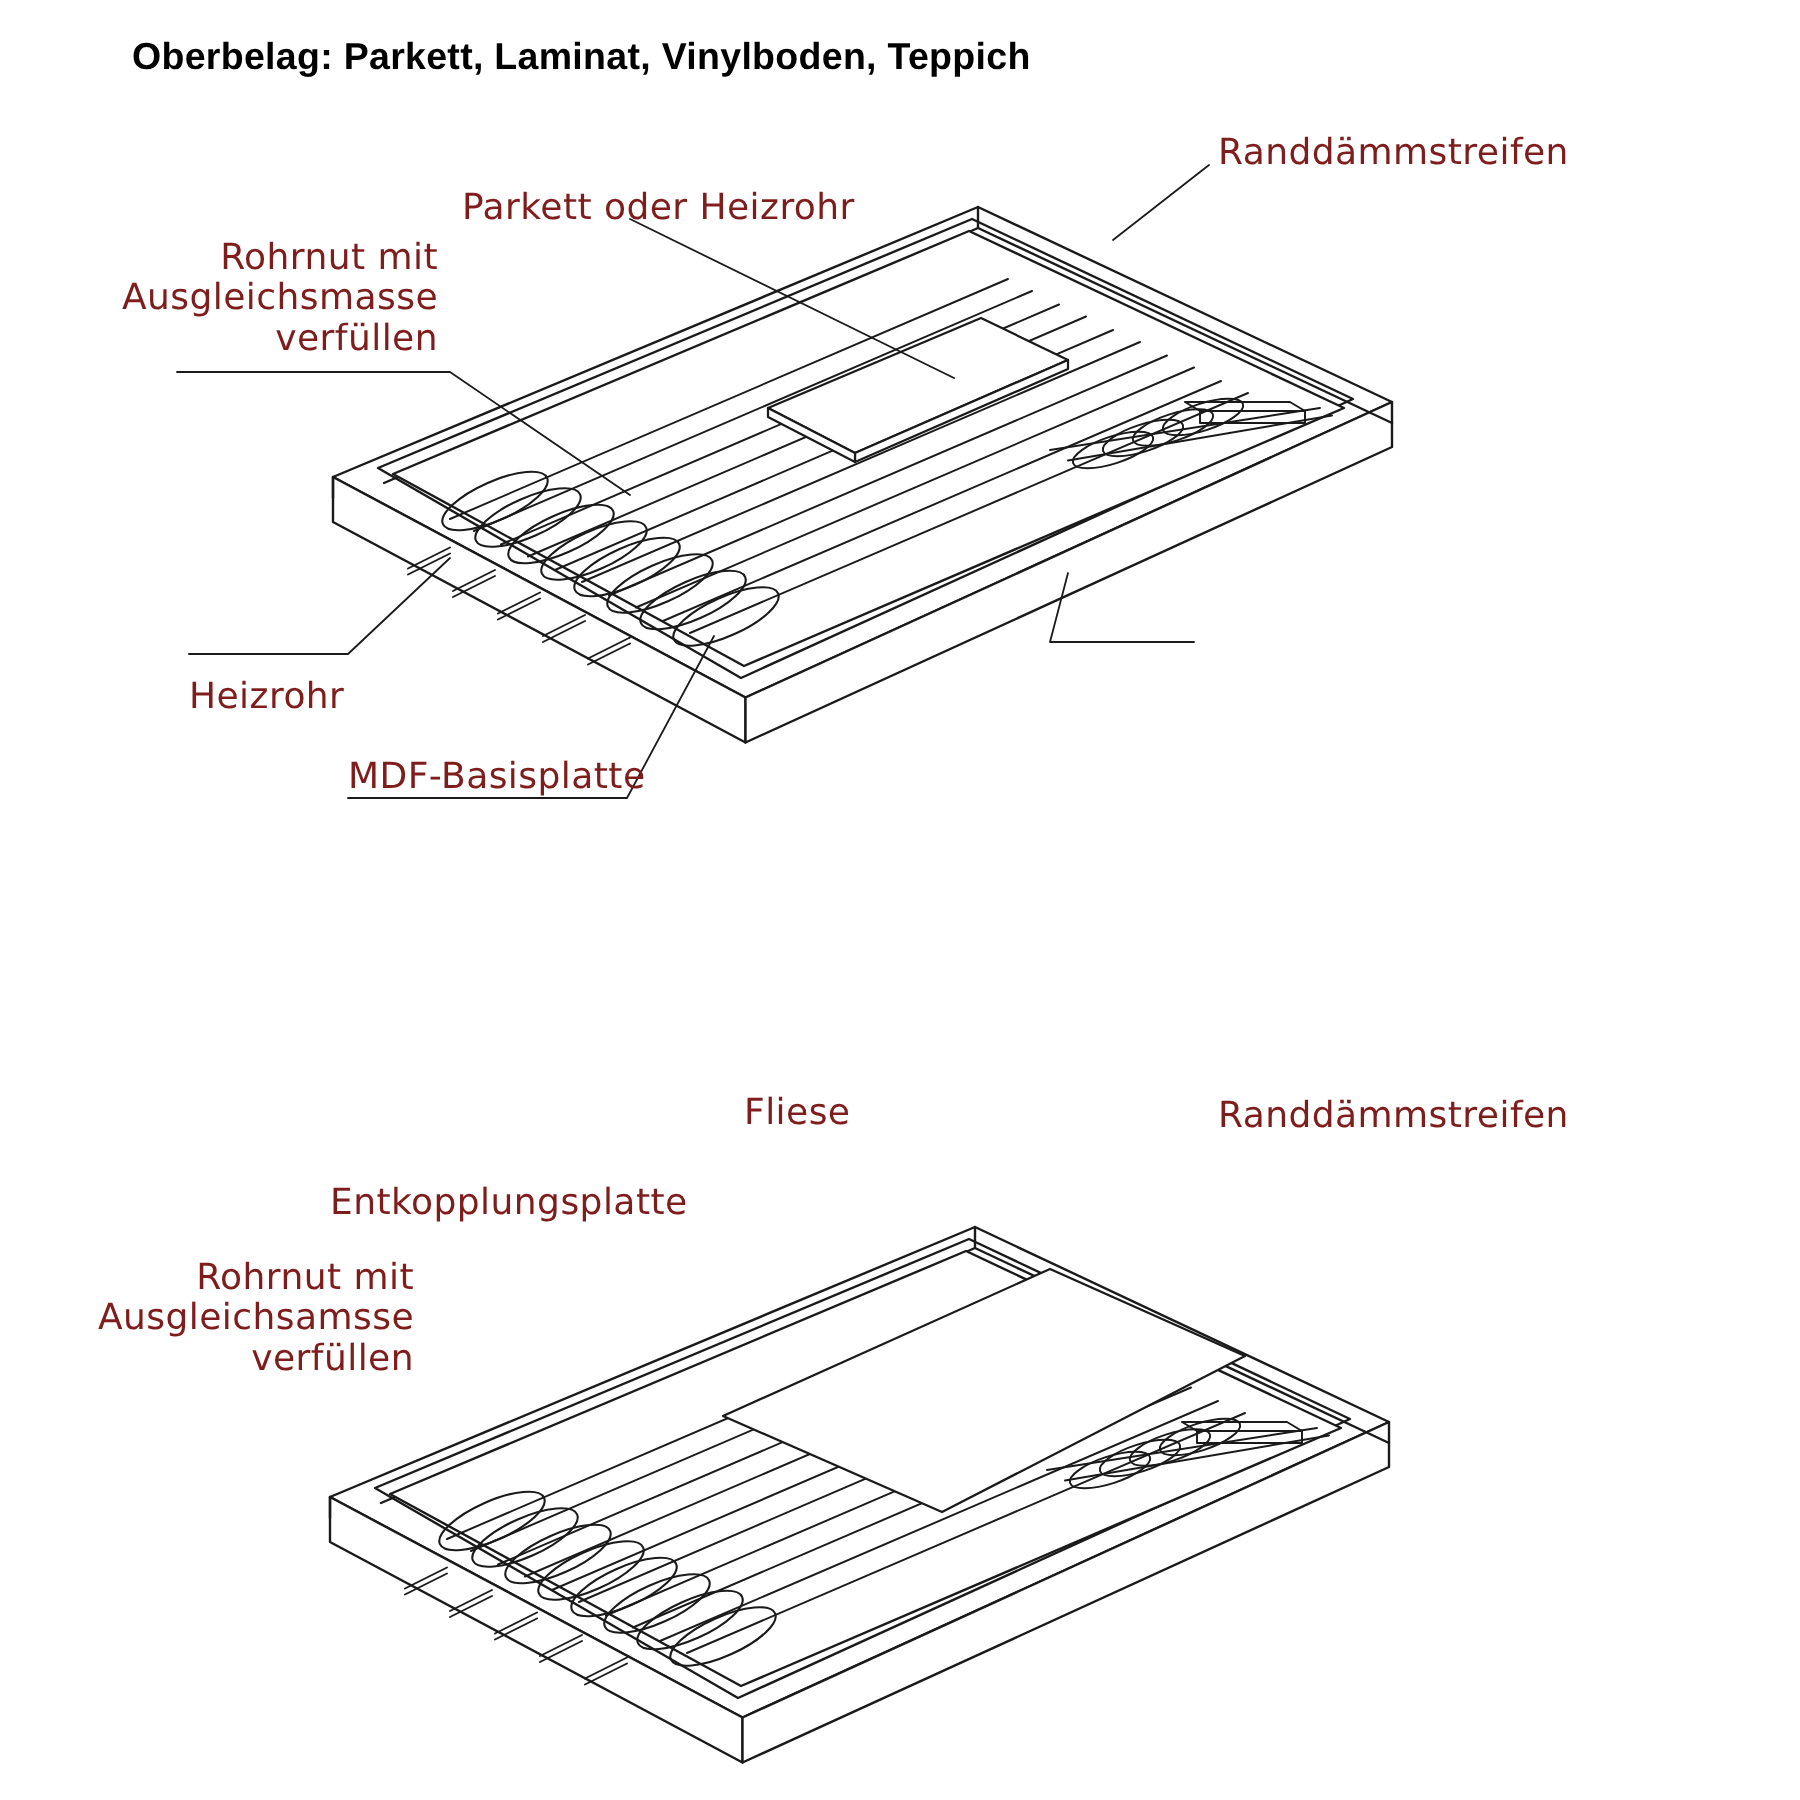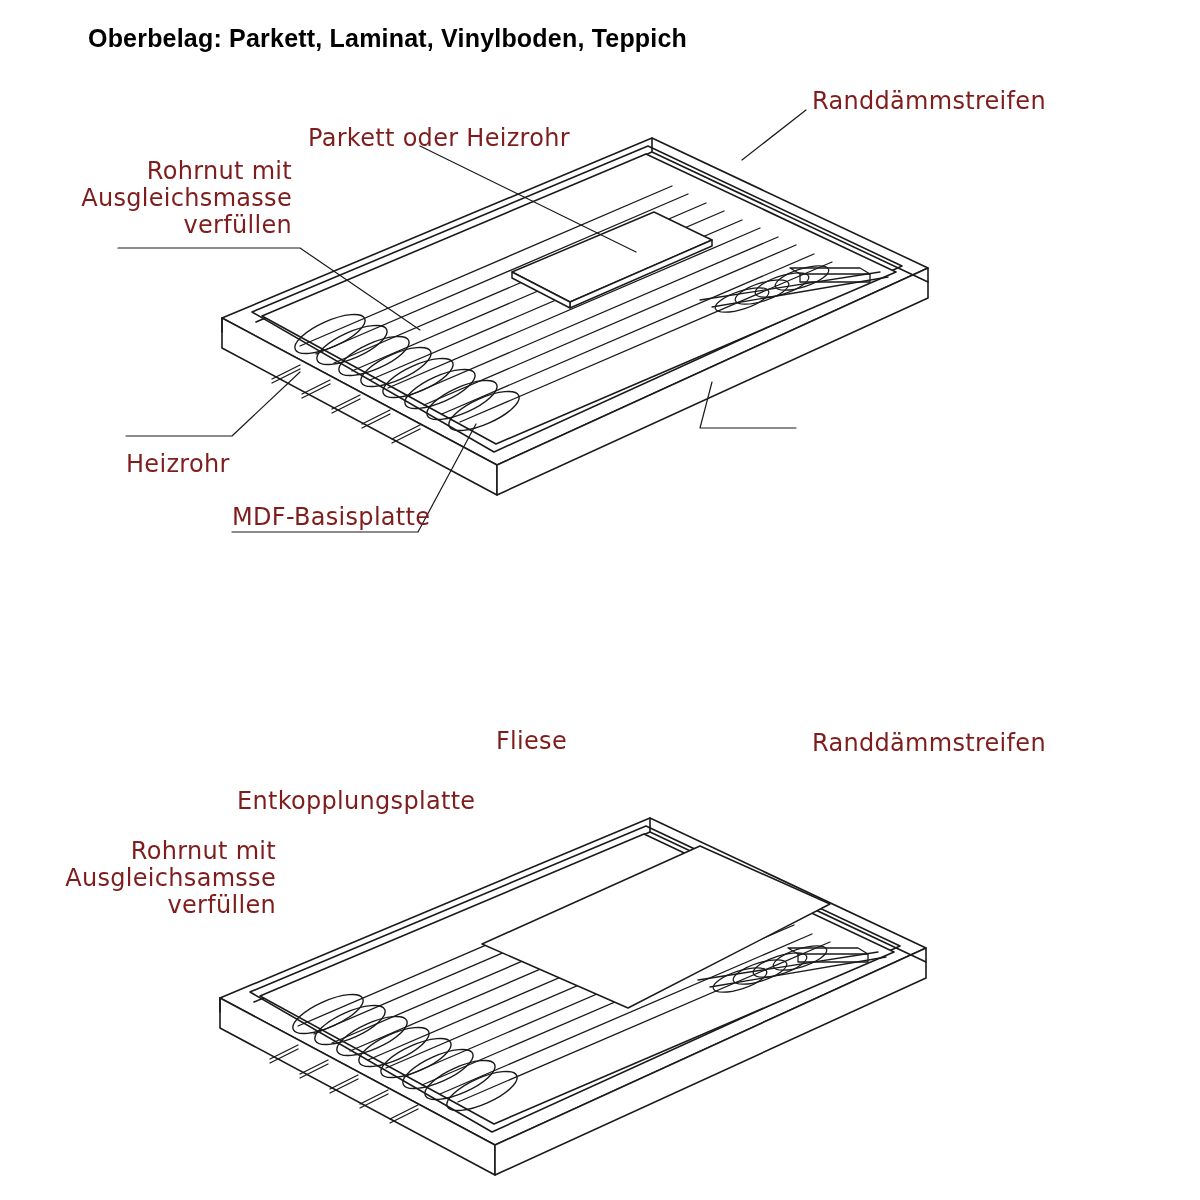--- a/index.html
+++ b/index.html
@@ -260,21 +260,21 @@
           <polyline points="232,1180 418,1180 476,1074"></polyline>
           <polyline points="712,1032 700,1078 796,1078"></polyline>
         </g>
       </g>
     </svg>
 
     <div class="lbl" id="p2-fliese" style="left:448px; top:128px;margin-left:48px;">Fliese</div>
 
     <div class="lbl" id="p2-randdaemm" style="left:812px; top:130px;">Randdämmstreifen</div>
 
-    <div class="lbl" id="p2-entkopp" style="left:237px; top:188px;text-align:center;">Entkopplungsplatte</div>
+    <div class="lbl" id="p2-entkopp" style="left:220px; top:188px;text-align:center;">Entkopplungsplatte</div>
 
     <div class="lbl right" id="p2-rohrnut" style="left:0px; top:238px; width:276px;">Rohrnut mit
 Ausgleichsamsse
 verfüllen</div>
 
   </div>
 
 </div>
 
 </body></html>

